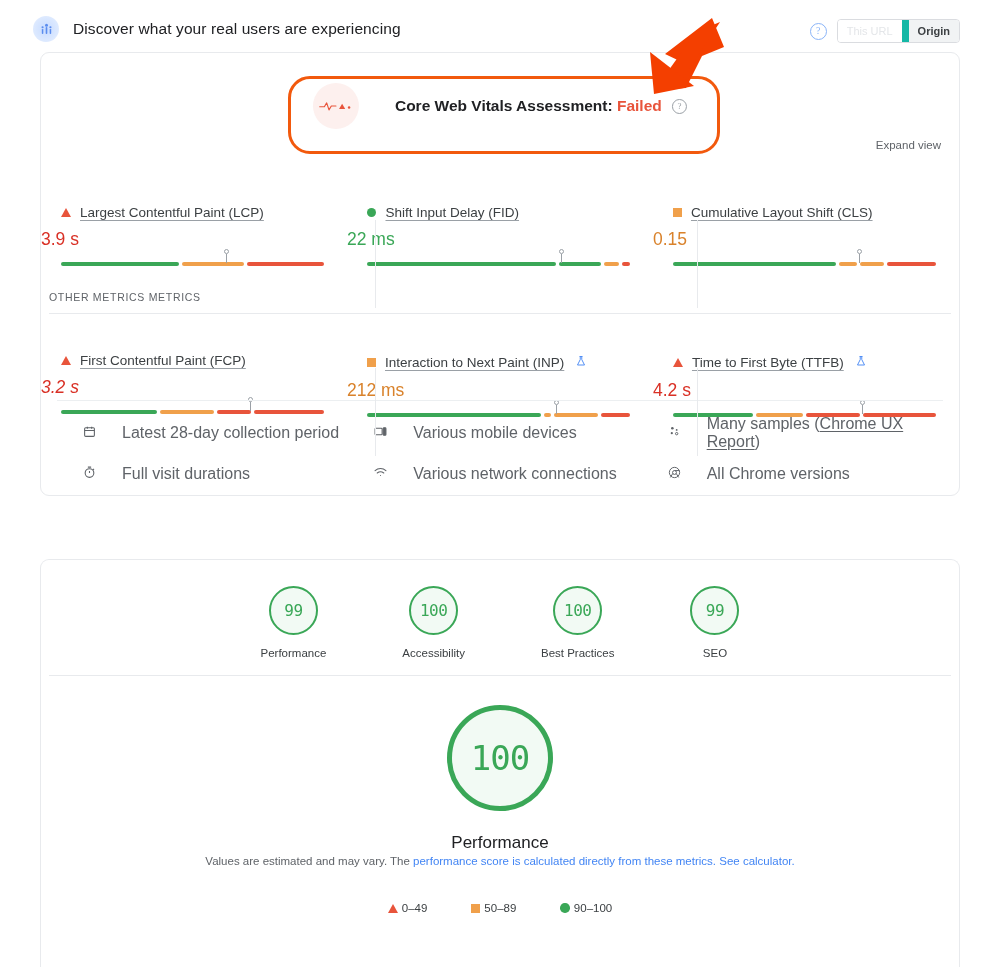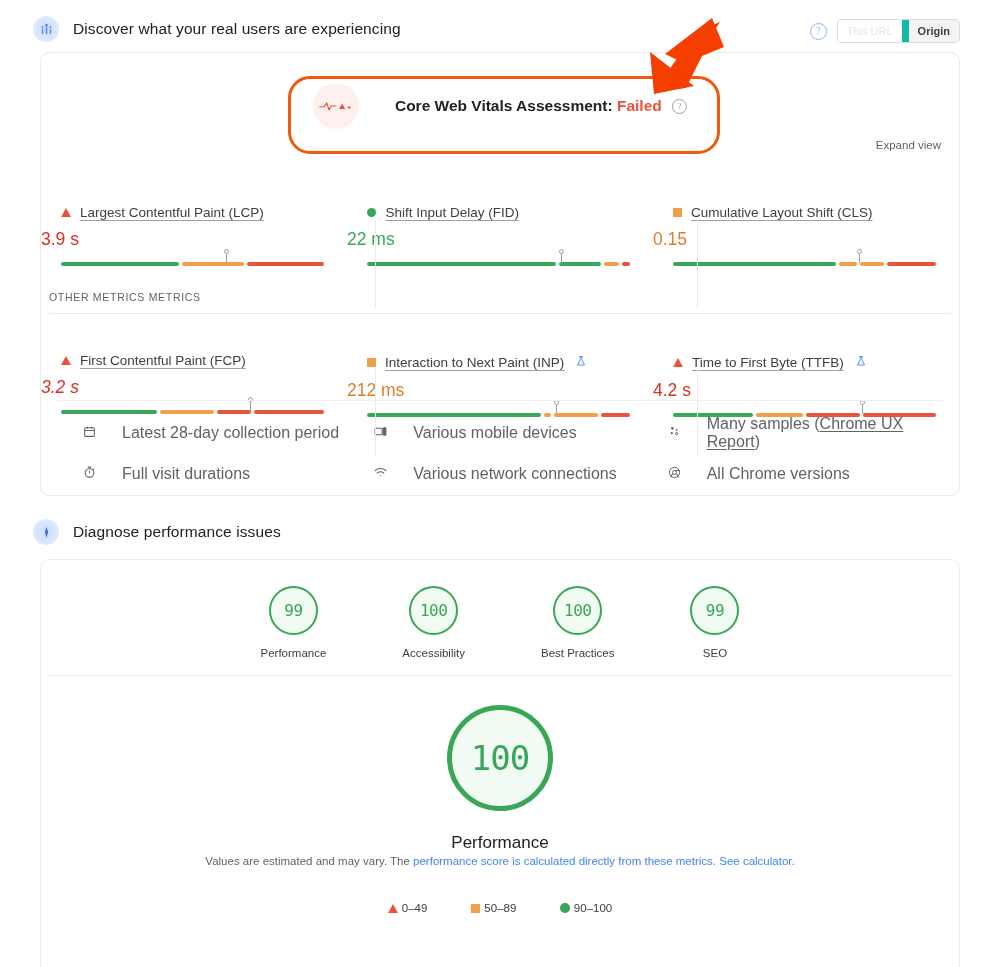--- a/index.html
+++ b/index.html
@@ -416,28 +416,20 @@
       <div class="vdiv" style="left: 656px; top: 315px; height: 88px; bottom: auto;"></div>
     </div>
 
   <div class="annot-box"></div>
   <svg class="annot-arrow" viewBox="0 0 110 90">
     <path d="M96 2 L108 31 L86 40 L70 72 L44 74 L70 48 L49 38 Z" fill="#f43f00"></path>
     <path d="M104 6 L62 70 L40 72 L80 16 Z" fill="#f43f00"></path>
     <path d="M38 78 L34 36 L78 70 Z" fill="#f43f00"></path>
   </svg>
 
-  <div class="section-head" style="position:absolute;top:519px;left:0;">
-    <span class="sec-icon">
-      <svg width="13" height="13" viewBox="0 0 24 24" fill="#3b6fd4" aria-hidden="true">
-        <path d="M12 2 L15 11 L12 22 L9 11 Z"></path>
-      </svg>
-    </span>
-    <span class="sec-title">Diagnose performance issues</span>
-  </div>
 
   <div class="card" id="lh-card">
     <div class="gauge-row" id="gauge-row">
         <div class="gauge">
           <div class="ring">99</div>
           <div class="lbl">Performance</div>
         </div>
         <div class="gauge">
           <div class="ring">100</div>
           <div class="lbl">Accessibility</div>

